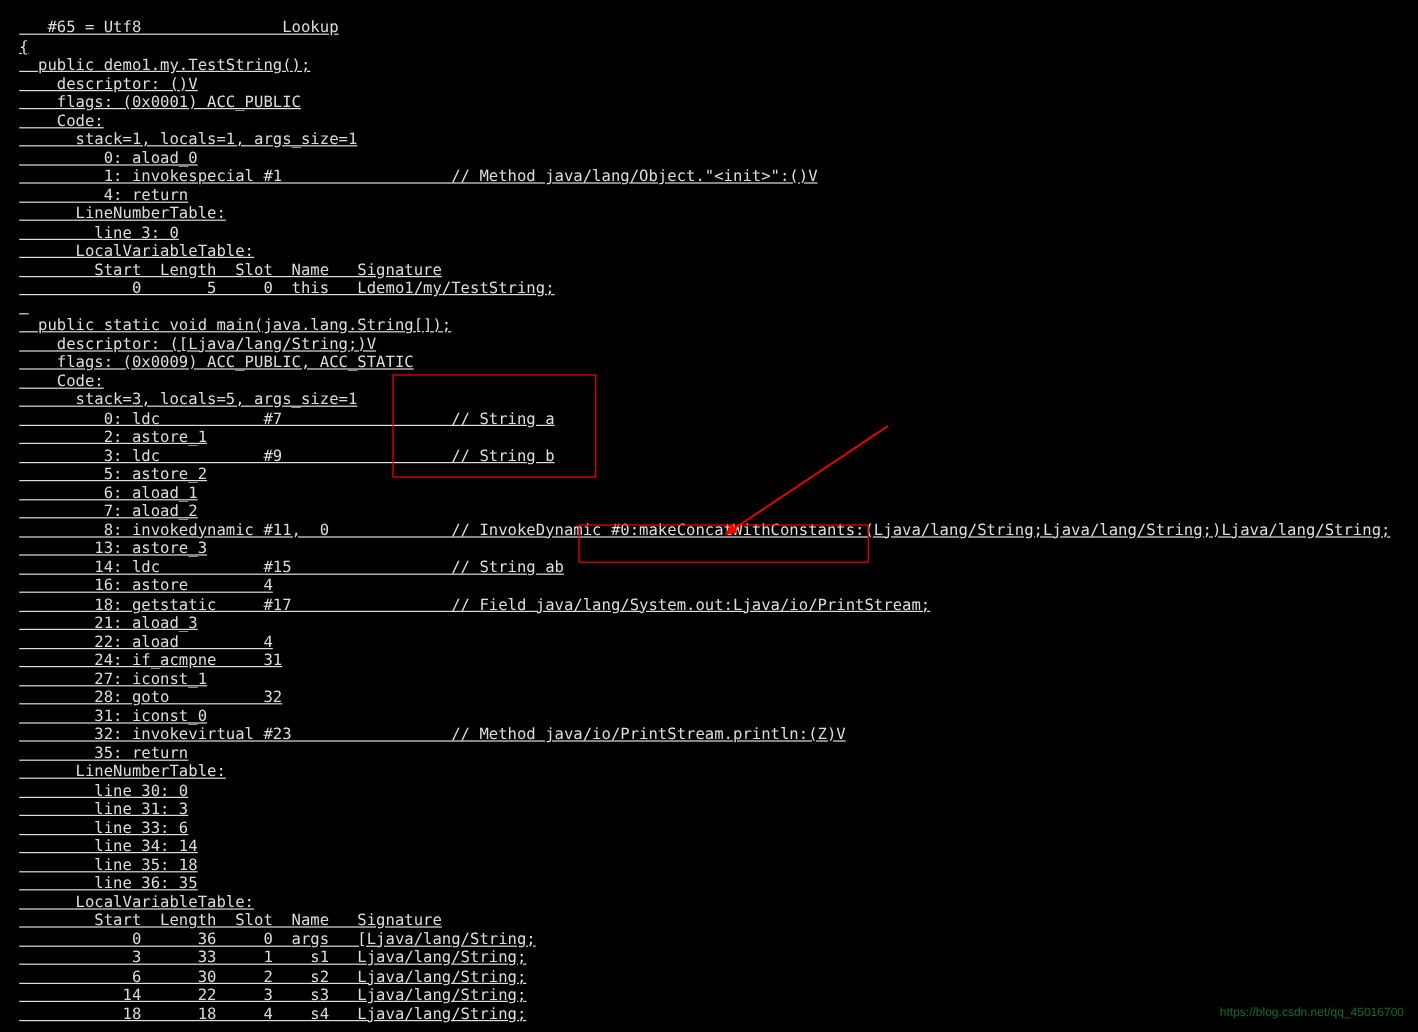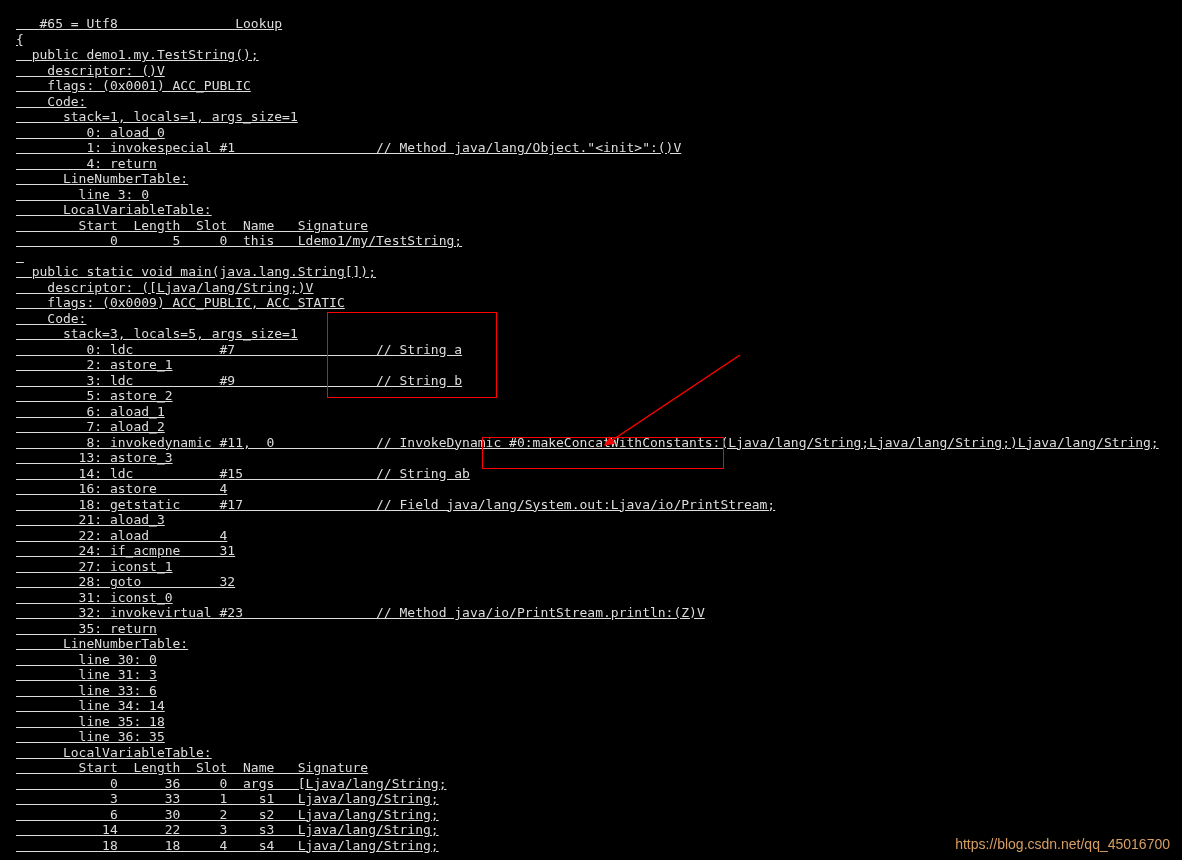--- a/index.html
+++ b/index.html
@@ -20,22 +20,22 @@
     position: absolute;
     top: 0;
     left: 0;
     padding: 16px;
     text-decoration: underline;
   }
   .watermark {
     position: absolute;
     bottom: 8px;
     right: 12px;
-    color: #fdba74;
-    font-size: 14px;
+    color: #15803d;
+    font-size: 10px;
     opacity: 0.85;
     font-family: Arial, sans-serif;
     white-space: nowrap;
   }
   .annot {
     position: absolute;
     border: 1.5px solid #f00;
     box-sizing: border-box;
     pointer-events: none;
   }

